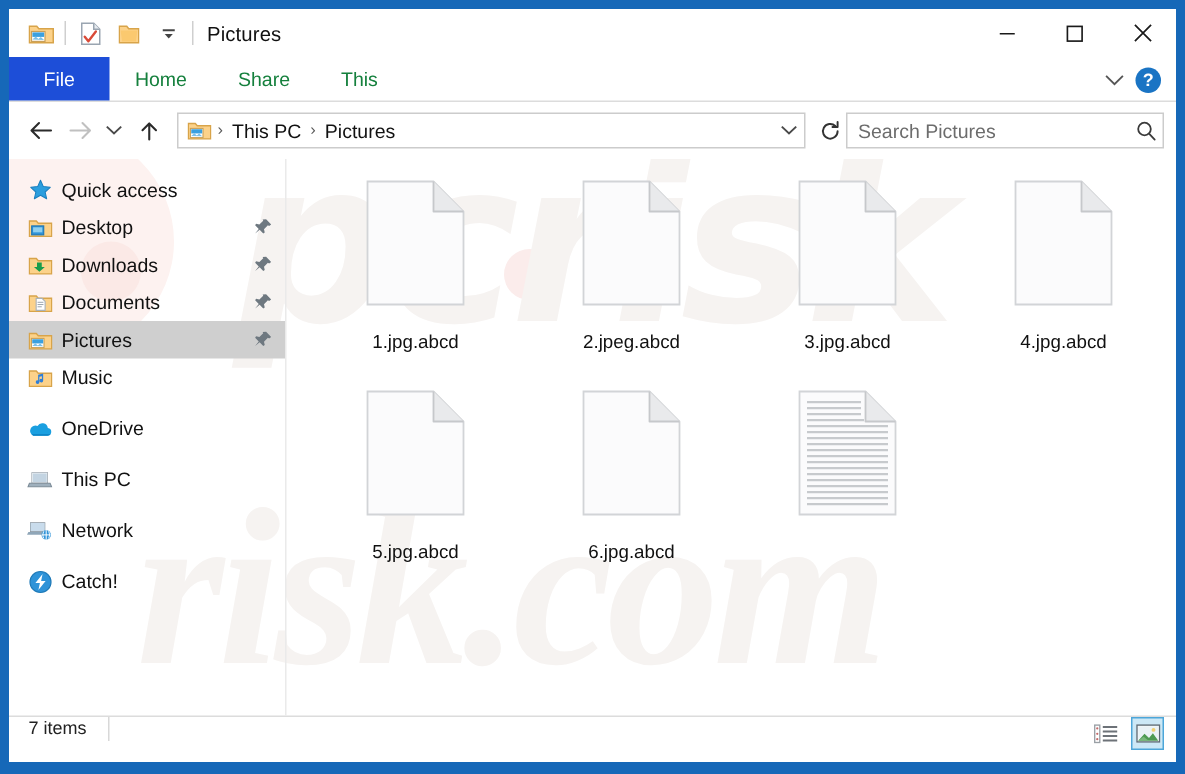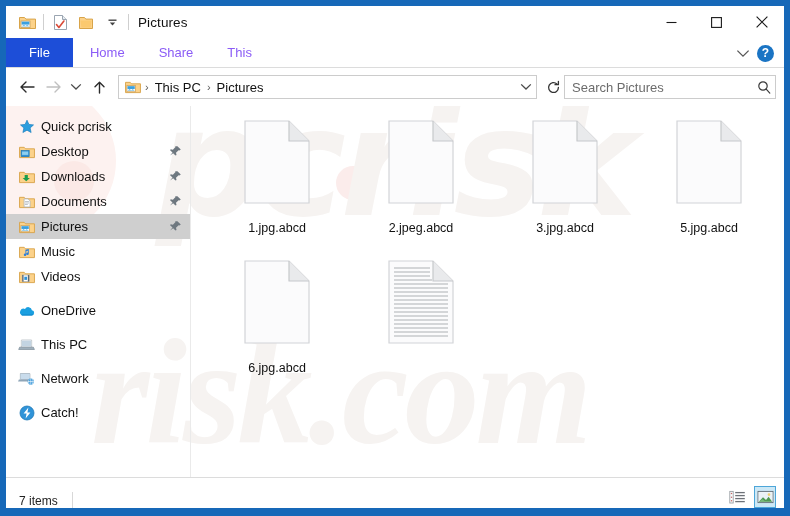--- a/index.html
+++ b/index.html
@@ -57,21 +57,21 @@
   .ribbon {
     height: 30px; flex: none;
     display: flex; align-items: stretch;
     border-bottom: 1px solid #dcdcdc;
     background: #ffffff;
     position: relative;
   }
   .tab {
     padding: 0 17px;
     display: flex; align-items: center;
-    font-size: 13px; color: #8b5cf6;
+    font-size: 13px; color: #15803d;
   }
   .tab.file {
     background: #1d4ed8; color: #ffffff;
     padding: 0 23px;
   }
   .ribbon-right {
     position: absolute; right: 4px; top: 0; height: 30px;
     display: flex; align-items: center; gap: 7px; padding-right: 6px;
   }
   .help-btn {
@@ -214,21 +214,21 @@
     text-align: center; line-height: 16px;
     width: 118px;
     word-break: break-word;
     padding: 0 2px;
   }
 
   
   .statusbar {
     height: 31px; flex: none;
     border-top: 1px solid #dcdcdc;
-    display: flex; align-items: flex-end;
+    display: flex; align-items: flex-start;
     padding-left: 13px; padding-right: 8px;
     background: #ffffff;
     position: relative;
   }
   .status-text { font-size: 12px; color: #222; }
   .status-sep {
     width: 1px; height: 16px; background: #d8d8d8; margin-left: 14px;
   }
   .view-toggles {
     margin-left: auto; display: flex; align-items: center; gap: 6px;
@@ -397,21 +397,21 @@
     </div>
 
     <div class="sidebar">
 
       <div class="nav-item">
         <span class="nav-icon">
           <svg width="16" height="16" viewBox="0 0 16 16">
             <path d="M8 1.2l1.9 4.2 4.6.5-3.4 3.1 1 4.5L8 11.2l-4.1 2.3 1-4.5L1.5 5.9l4.6-.5z" fill="#2b9ede" stroke="#1b7fbe" stroke-width="0.7" stroke-linejoin="round"></path>
           </svg>
         </span>
-        <span class="nav-label">Quick pcrisk</span>
+        <span class="nav-label">Quick access</span>
       </div>
 
       <div class="nav-item indent">
         <span class="nav-icon">
           <svg width="16" height="14" viewBox="0 0 17 15">
             <path d="M0.5 2.5h5l1.4 1.6h9.6v9.4h-16z" fill="#fcd28a" stroke="#d8a44a" stroke-width="1"></path>
             <rect x="2.2" y="6" width="8.6" height="6.4" fill="#2f93d8" stroke="#1f77b4" stroke-width="0.8"></rect>
             <rect x="3.2" y="7" width="6.6" height="3.6" fill="#8fd0f0"></rect>
           </svg>
         </span>
@@ -474,32 +474,20 @@
       <div class="nav-item indent">
         <span class="nav-icon">
           <svg width="16" height="14" viewBox="0 0 17 15">
             <path d="M0.5 2.5h5l1.4 1.6h9.6v9.4h-16z" fill="#fcd28a" stroke="#d8a44a" stroke-width="1"></path>
             <path d="M6.8 5.2l3.6-0.9v5.1a1.3 1.3 0 1 1-0.9-1.25V6.2l-1.8 0.45v3.9a1.3 1.3 0 1 1-0.9-1.25z" fill="#2f7fd8"></path>
           </svg>
         </span>
         <span class="nav-label">Music</span>
       </div>
 
-      <div class="nav-item indent">
-        <span class="nav-icon">
-          <svg width="16" height="14" viewBox="0 0 17 15">
-            <path d="M0.5 2.5h5l1.4 1.6h9.6v9.4h-16z" fill="#fcd28a" stroke="#d8a44a" stroke-width="1"></path>
-            <rect x="3.4" y="5.4" width="7.4" height="7" fill="#ffffff" stroke="#9aa5ae" stroke-width="0.7"></rect>
-            <rect x="3.4" y="5.4" width="1.4" height="7" fill="#5b6770"></rect>
-            <rect x="9.4" y="5.4" width="1.4" height="7" fill="#5b6770"></rect>
-            <path d="M5.6 7.2h3v3.4h-3z" fill="#2f93d8"></path>
-          </svg>
-        </span>
-        <span class="nav-label">Videos</span>
-      </div>
 
       <div class="nav-gap"></div>
 
       <div class="nav-item">
         <span class="nav-icon">
           <svg width="17" height="12" viewBox="0 0 17 12">
             <path d="M4.2 10.5h9.4a2.6 2.6 0 0 0 0.3-5.18 3.7 3.7 0 0 0-6.9-1.3A2.9 2.9 0 0 0 4.2 10.5z" fill="#1a9fe0"></path>
             <path d="M4.2 10.5h9.4a2.6 2.6 0 0 0 2.1-1.1H3.1a2.9 2.9 0 0 0 1.1 1.1z" fill="#0f86c8"></path>
           </svg>
         </span>
@@ -574,20 +562,29 @@
       <div class="file-item">
         <span class="file-icon">
           <svg width="66" height="84" viewBox="0 0 66 84">
             <path d="M1 1h44l20 20v62H1z" fill="#fbfbfc" stroke="#d2d4d7" stroke-width="1.2"></path>
             <path d="M45 1v20h20" fill="#e9eaec" stroke="#c6c8cb" stroke-width="1.2" stroke-linejoin="round"></path>
           </svg>
         </span>
         <span class="file-label">3.jpg.abcd</span>
       </div>
 
+      <div class="file-item">
+        <span class="file-icon">
+          <svg width="66" height="84" viewBox="0 0 66 84">
+            <path d="M1 1h44l20 20v62H1z" fill="#fbfbfc" stroke="#d2d4d7" stroke-width="1.2"></path>
+            <path d="M45 1v20h20" fill="#e9eaec" stroke="#c6c8cb" stroke-width="1.2" stroke-linejoin="round"></path>
+          </svg>
+        </span>
+        <span class="file-label">4.jpg.abcd</span>
+      </div>
 
       <div class="file-item">
         <span class="file-icon">
           <svg width="66" height="84" viewBox="0 0 66 84">
             <path d="M1 1h44l20 20v62H1z" fill="#fbfbfc" stroke="#d2d4d7" stroke-width="1.2"></path>
             <path d="M45 1v20h20" fill="#e9eaec" stroke="#c6c8cb" stroke-width="1.2" stroke-linejoin="round"></path>
           </svg>
         </span>
         <span class="file-label">5.jpg.abcd</span>
       </div>

